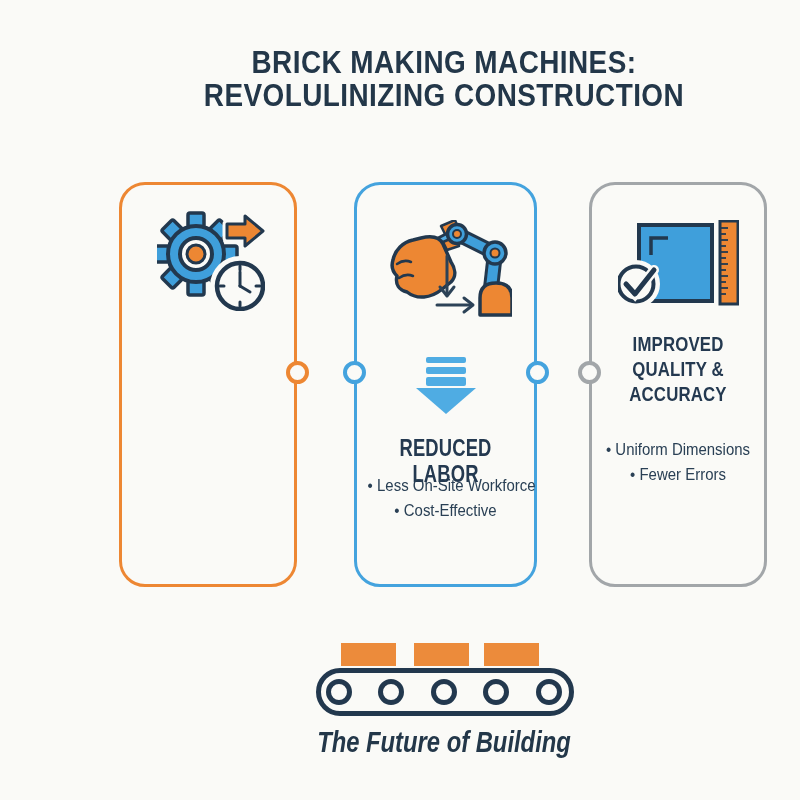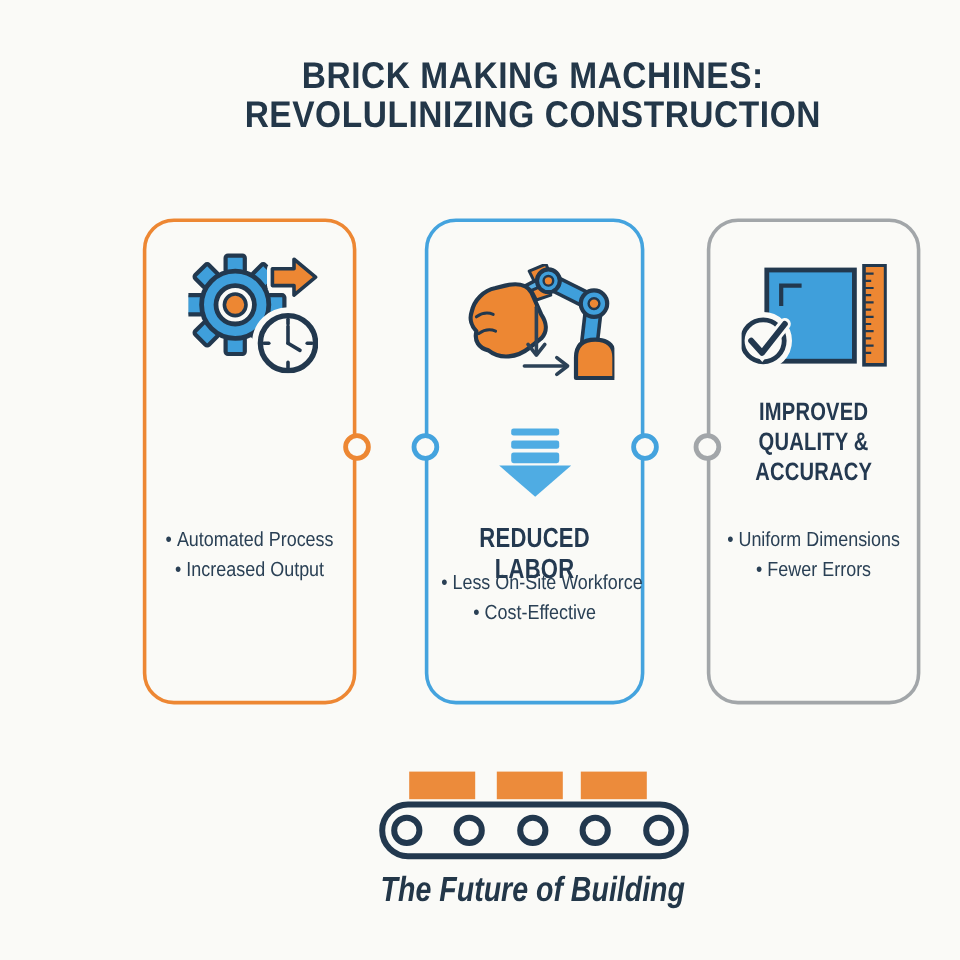--- a/index.html
+++ b/index.html
@@ -118,24 +118,20 @@
             <line x1="83" y1="59" x2="83" y2="63"></line>
             <line x1="83" y1="95" x2="83" y2="99"></line>
             <line x1="63" y1="79" x2="67" y2="79"></line>
             <line x1="99" y1="79" x2="103" y2="79"></line>
             <line x1="83" y1="79" x2="83" y2="65"></line>
             <line x1="83" y1="79" x2="93" y2="85"></line>
           </g>
         </g>
       </svg>
     </div>
-    <div class="bullets" style="top:252px;">
-      <div class="bullet">Automated Process</div>
-      <div class="bullet">Increased Output</div>
-    </div>
   </div>
 
   <div class="card card-3">
     <div class="icon-wrap" style="left:26px;top:35px;">
       <svg width="121" height="88" viewBox="0 0 121 88">
         <rect x="21" y="5" width="73" height="76" fill="#3F9FDB" stroke="#22384E" stroke-width="4"></rect>
         <polyline points="50,18 33,18 33,35" fill="none" stroke="#22384E" stroke-width="3.5"></polyline>
         <rect x="102" y="1" width="18" height="83" fill="#ED8733" stroke="#22384E" stroke-width="3"></rect>
         <g stroke="#22384E" stroke-width="1.8">
           <line x1="103" y1="8" x2="110" y2="8"></line>

